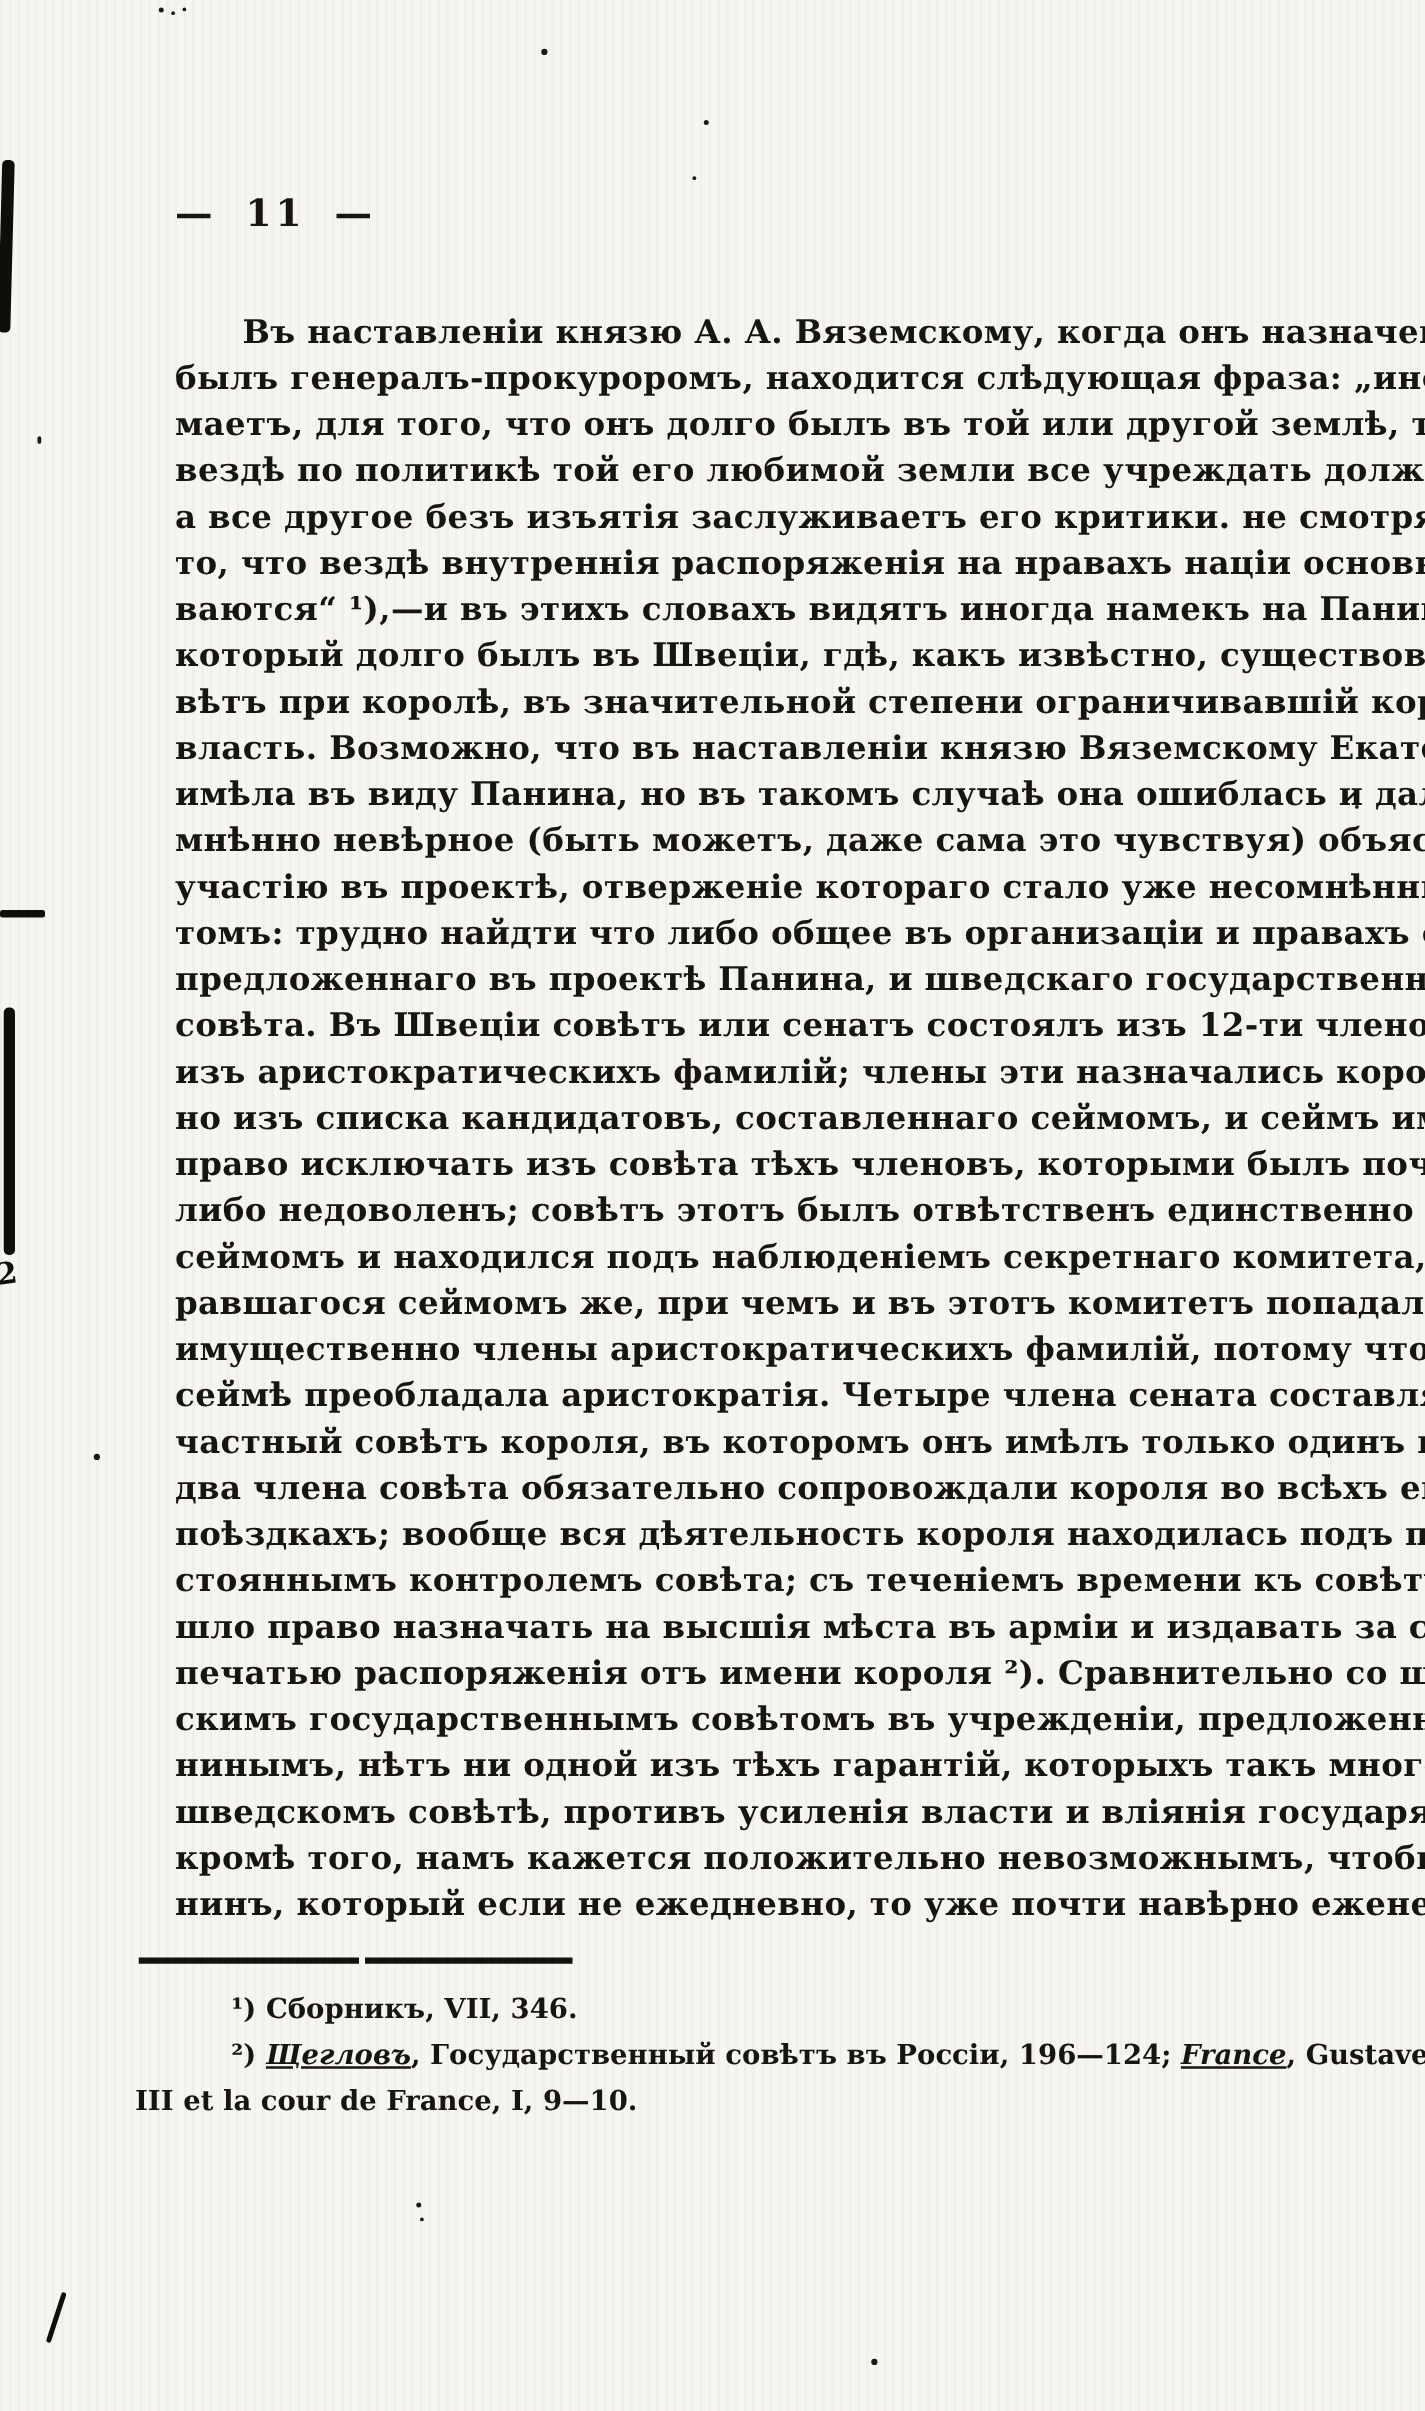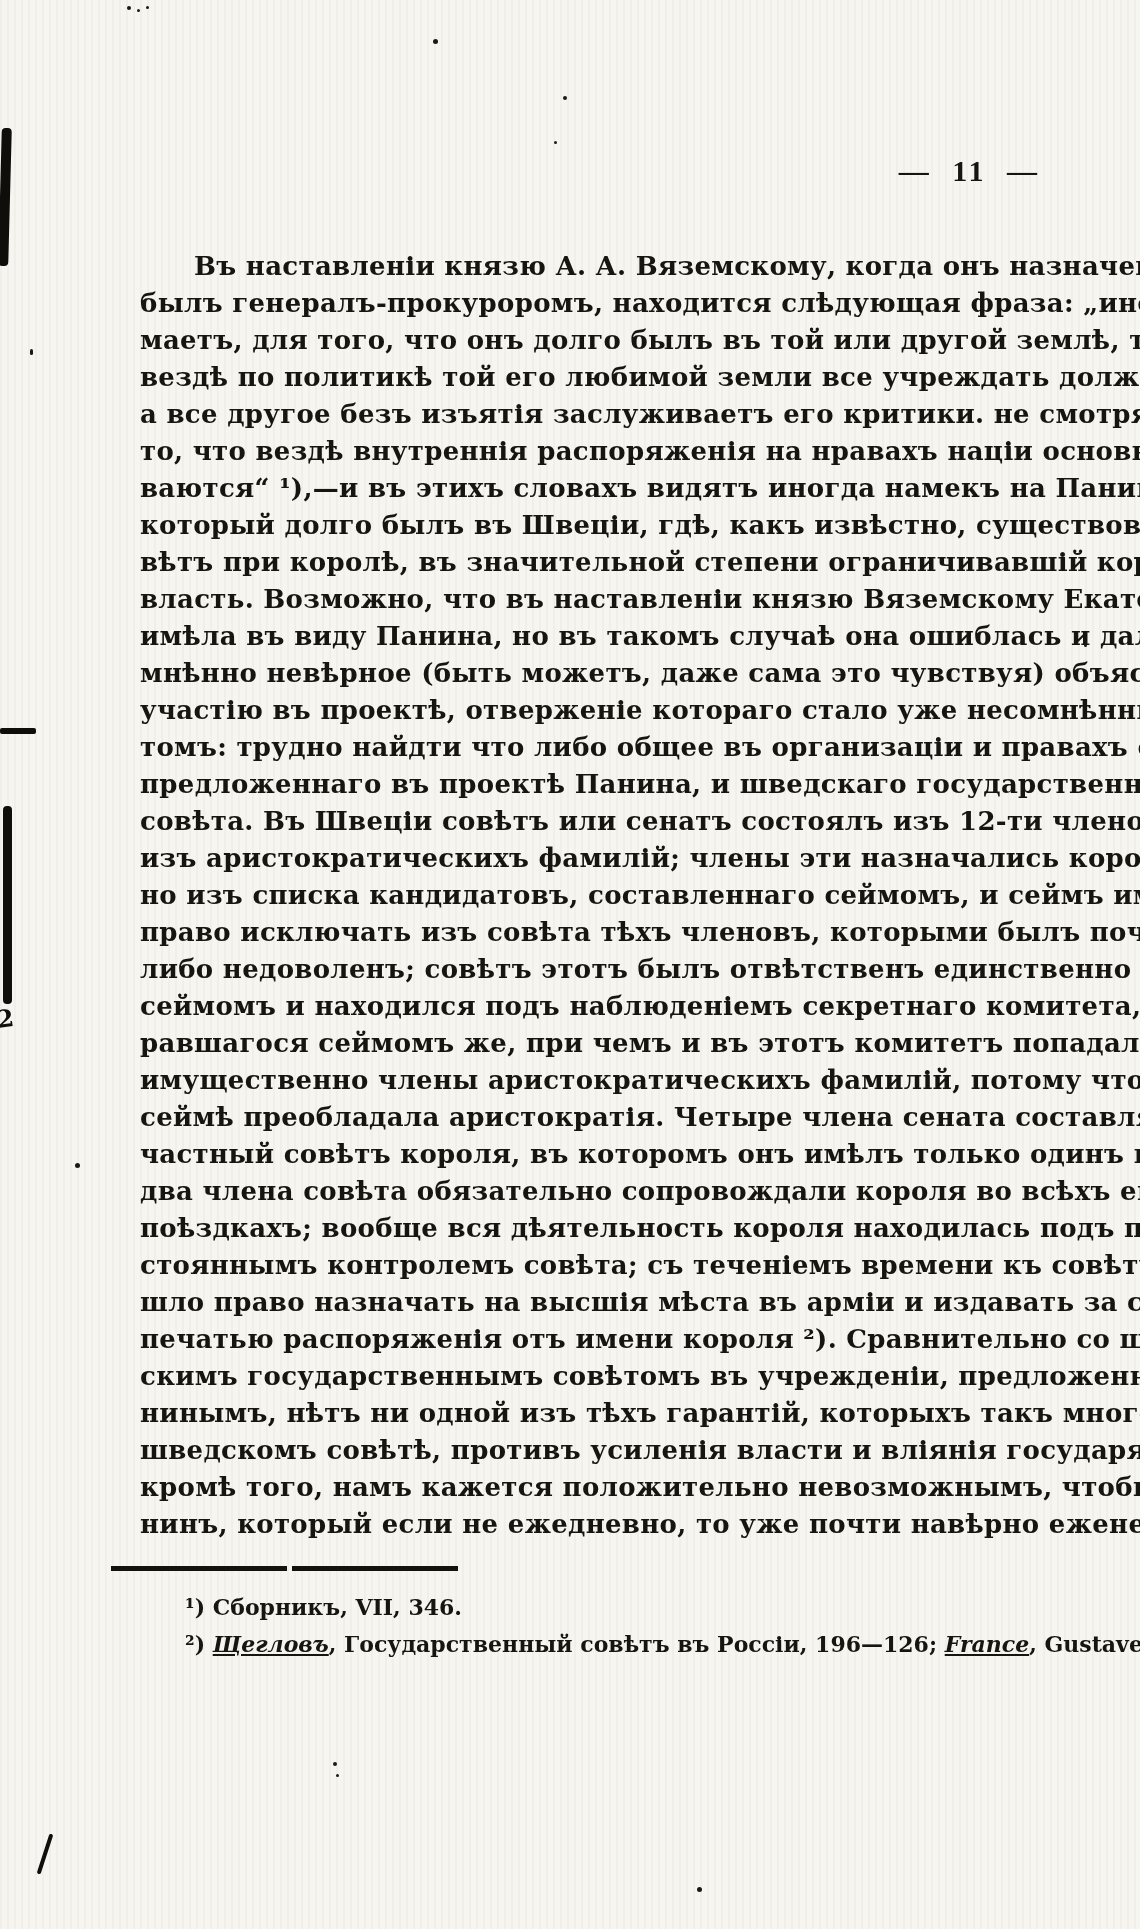--- a/index.html
+++ b/index.html
@@ -7,22 +7,22 @@
     width:1140px;height:1929px;position:relative;overflow:hidden;
     background-color:#f7f5f0;
     background-image:repeating-linear-gradient(90deg,
       rgba(105,100,88,0.045) 0px, rgba(105,100,88,0.045) 2px,
       rgba(0,0,0,0) 2px, rgba(0,0,0,0) 7px);
     font-family:"DejaVu Serif", serif;
     color:#17150f;
   }
   .pageno{
     position:absolute; top:154px; left:140px; width:900px;
-    text-align:right; font-size:30px; font-weight:bold;
-    letter-spacing:3px; word-spacing:10px;font-family:Liberation Serif, serif;
+    text-align:left; font-size:30px; font-weight:bold;
+    letter-spacing:3px; word-spacing:10px;
   }
   .bodytext{position:absolute; top:248px; left:140px; width:935px;}
   .tline{
     font-size:26px; font-weight:bold; line-height:37px; height:37px;
     white-space:nowrap; text-align:justify; text-align-last:justify;
     letter-spacing:0.3px;
   }
   .tline.first{text-indent:54px;}
   .fnsep{
     position:absolute; top:1566px; left:111px; width:347px; height:5px;
@@ -77,21 +77,22 @@
     <div class="tline">нинымъ, нѣтъ ни одной изъ тѣхъ гарантій, которыхъ такъ много въ</div>
     <div class="tline">шведскомъ совѣтѣ, противъ усиленія власти и вліянія государя;</div>
     <div class="tline">кромѣ того, намъ кажется положительно невозможнымъ, чтобы Па-</div>
     <div class="tline">нинъ, который если не ежедневно, то уже почти навѣрно ежене-</div>
   </div>
 
 <div class="fnsep"></div>
 
 <div class="footnotes">
     <div class="fnline indent"><span>¹) Сборникъ, VII, 346.</span></div>
-    <div class="fnline indent just"><span>²) </span><span class="it">Щегловъ</span><span>, Государственный совѣтъ въ Россіи, 196—126; </span><span class="it">France</span><span>, Gustave</span></div>
+    <div class="fnline indent just"><span>²) </span><span class="it">Щегловъ</span><span>, Государственный совѣтъ въ Россіи, 196—124; </span><span class="it">France</span><span>, Gustave</span></div>
+    <div class="fnline"><span>III et la cour de France, I, 9—10.</span></div>
   </div>
 
 <div class="art" style="left:0;top:128px;width:10px;height:138px;border-radius:4px;transform:rotate(1.5deg);"></div>
 <div class="art" style="left:3px;top:806px;width:9px;height:198px;border-radius:4px;"></div>
 <div class="art" style="left:0;top:728px;width:36px;height:6px;border-radius:2px;"></div>
 <div class="art" style="left:43px;top:1833px;width:4px;height:42px;border-radius:2px;transform:rotate(18deg);"></div>
 <div style="position:absolute;left:-3px;top:1004px;font-size:24px;font-weight:bold;transform:rotate(-8deg);color:#0f0e0b;">2</div>
 <div class="speck" style="left:127px;top:6px;width:4px;height:4px;"></div>
 <div class="speck" style="left:137px;top:9px;width:3px;height:3px;"></div>
 <div class="speck" style="left:146px;top:6px;width:3px;height:3px;"></div>

